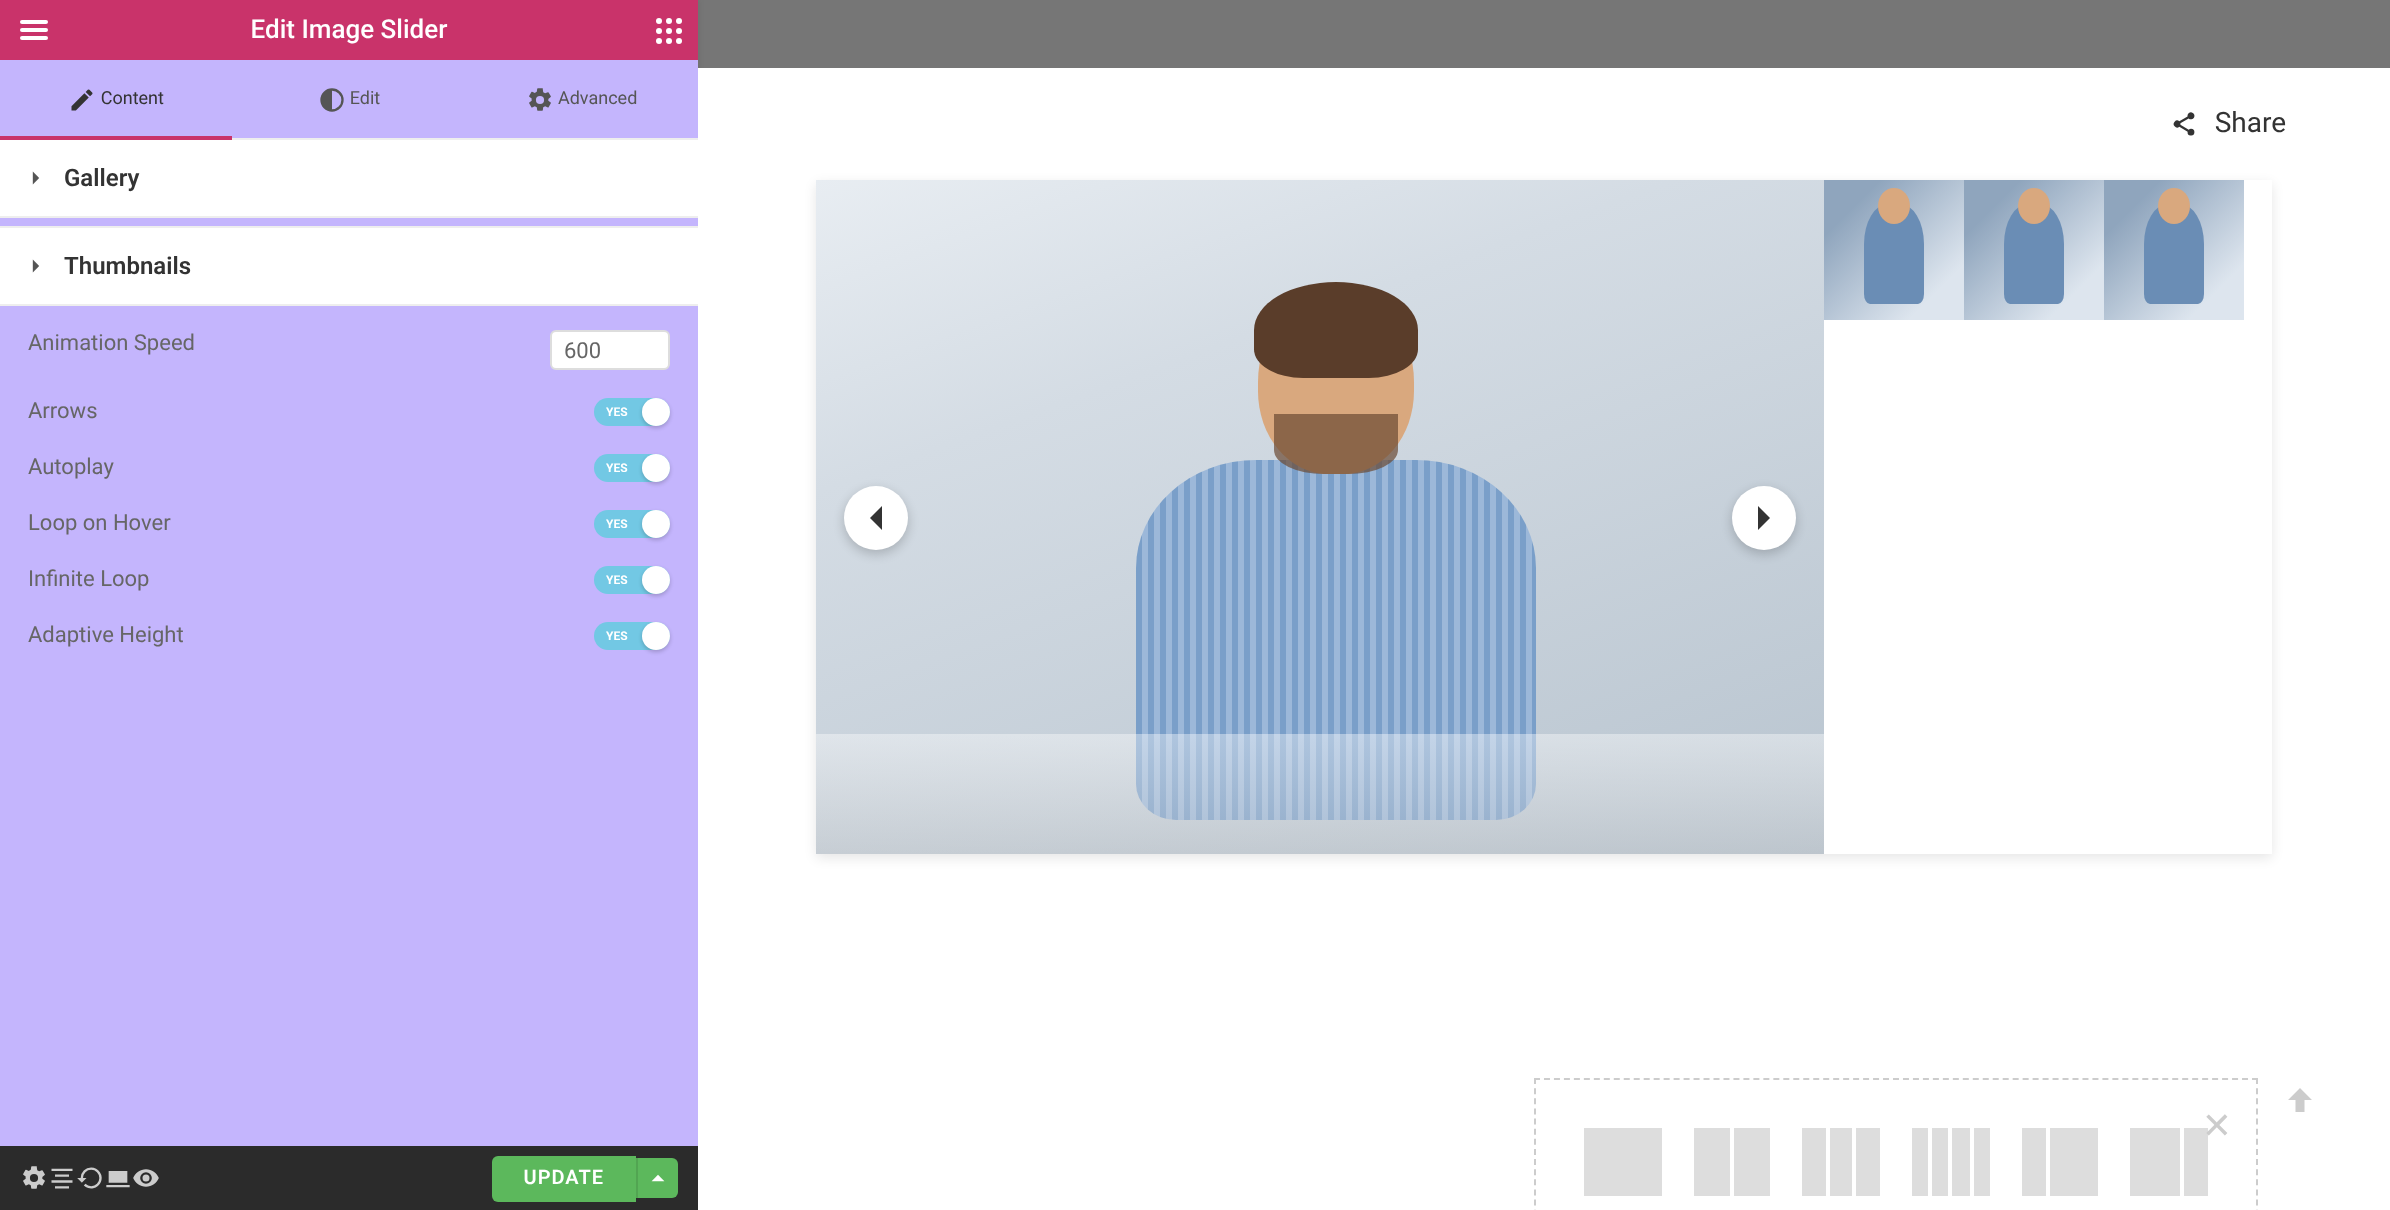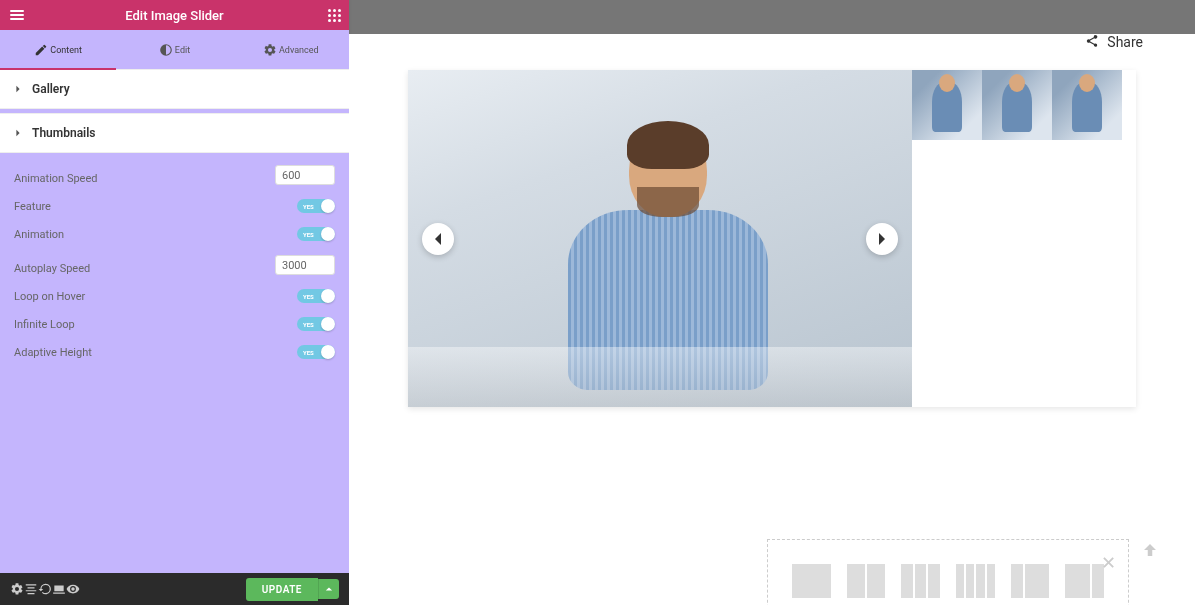--- a/index.html
+++ b/index.html
@@ -20,42 +20,42 @@
 .tab { flex: 1; display: flex; flex-direction: row; align-items: center; justify-content: center; gap: 2px; font-size: 9px; color: #555; cursor: pointer; position: relative; }
 .tab.active { color: #333; }
 .tab.active::after { content: ''; position: absolute; bottom: -1px; left: 0; right: 0; height: 2px; background: #c9336a; }
 .tab svg { width: 14px; height: 14px; }
 
 .sections { }
 .section-head { display: flex; align-items: center; height: 38px; padding: 0 14px; font-size: 12px; font-weight: 600; color: #333; cursor: pointer; border-bottom: 1px solid #fff; background: #fff; box-shadow: 0 1px 0 #eee, 0 -1px 0 #eee; margin-bottom: 6px; }
 .section-head .caret { margin-right: 10px; }
 .section-head .caret svg { width: 8px; height: 8px; }
 
-.option-row { display: flex; align-items: flex-end; justify-content: space-between; padding: 7px 14px; font-size: 11px; color: #666; gap: 39px; }
+.option-row { display: flex; align-items: flex-start; justify-content: space-between; padding: 7px 14px; font-size: 11px; color: #666; gap: 39px; }
 .option-row input[type=text] { width: 60px; height: 20px; border: 1px solid #ddd; border-radius: 3px; padding: 0 6px; font-size: 11px; color: #666; }
 
 .toggle { width: 38px; height: 14px; border-radius: 10px; background: #72c8e4; position: relative; cursor: pointer; display: flex; align-items: center; }
 .toggle .label { font-size: 6px; font-weight: 700; color: #fff; position: absolute; }
 .toggle.on .label { left: 6px; }
 .toggle.off { background: #ddd; }
 .toggle.off .label { right: 6px; color: #999; }
 .toggle .knob { width: 14px; height: 14px; border-radius: 50%; background: #fff; box-shadow: 0 1px 2px rgba(0,0,0,0.2); position: absolute; }
 .toggle.on .knob { right: 0; }
 .toggle.off .knob { left: 0; }
 
 .collapse-handle { position: absolute; left: 349px; top: 290px; width: 14px; height: 30px; background: #eee; border-radius: 0 4px 4px 0; display: flex; align-items: center; justify-content: center; cursor: pointer; }
 
 .bottom-bar { position: absolute; left: 0; bottom: 0; width: 349px; height: 32px; background: #2b2b2b; display: flex; align-items: center; padding: 0 10px; }
 .bottom-bar .icon { color: #ccc; cursor: pointer; display: flex; align-items: center; }
 .bottom-bar .spacer { flex: 1; }
 .update-btn { background: #5cb85c; color: #fff; font-size: 10px; font-weight: 600; padding: 6px 16px; border-radius: 3px 0 0 3px; cursor: pointer; letter-spacing: 0.5px; }
 .update-caret { background: #5cb85c; padding: 6px 6px; border-radius: 0 3px 3px 0; border-left: 1px solid rgba(0,0,0,0.1); cursor: pointer; display: flex; align-items: center; }
 
 .canvas { position: absolute; left: 349px; top: 34px; right: 0; bottom: 0; background: #fff; }
-.share-bar { height: 36px; display: flex; align-items: flex-start; justify-content: flex-end; padding-right: 52px; font-size: 14px; color: #333; gap: 8px; cursor: pointer; }
+.share-bar { height: 56px; display: flex; align-items: center; justify-content: flex-end; padding-right: 52px; font-size: 14px; color: #333; gap: 8px; cursor: pointer; }
 
 .slider-wrap { position: relative; margin: 0 auto; width: 728px; height: 337px; background: #fff; box-shadow: 0 2px 6px rgba(0,0,0,0.1); display: flex; }
 .slide-main { width: 504px; height: 337px; background: linear-gradient(160deg, #e8edf2 0%, #d4dce4 30%, #b8c4cf 100%); position: relative; overflow: hidden; }
 .person { position: absolute; left: 135px; top: 55px; width: 250px; height: 280px; }
 .head { width: 78px; height: 92px; background: #d9a87e; border-radius: 50% 50% 45% 45%; position: absolute; left: 86px; top: 0; }
 .hair { width: 82px; height: 48px; background: #5a3d2a; border-radius: 50% 50% 30% 30%; position: absolute; left: 84px; top: -4px; }
 .beard { width: 62px; height: 30px; background: #6b4a33; border-radius: 0 0 40% 40%; position: absolute; left: 94px; top: 62px; opacity: 0.7; }
 .shirt { width: 200px; height: 180px; background: repeating-linear-gradient(90deg, #7a9fc9 0, #7a9fc9 3px, #9cb8d9 3px, #9cb8d9 6px); border-radius: 30% 30% 10% 10%; position: absolute; left: 25px; top: 85px; }
 .desk-items { position: absolute; bottom: 0; left: 0; right: 0; height: 60px; background: linear-gradient(180deg, rgba(255,255,255,0.4), rgba(200,200,200,0.3)); }
 
@@ -139,36 +139,32 @@
             <path fill="#555" d="M3 1l4 4-4 4z"></path>
           </svg></span>
       <span>Thumbnails</span>
     </div>
 
     <div class="option-row">
       <span>Animation Speed</span>
       <input type="text" value="600" style="">
     </div>
     <div class="option-row">
-      <span>Feature</span>
-      <div class="toggle on">
-          <span class="label">YES</span>
-          <span class="knob"></span>
-        </div>
-    </div>
-    <div class="option-row">
-      <span>Animation</span>
-      <div class="toggle on">
-          <span class="label">YES</span>
-          <span class="knob"></span>
-        </div>
-    </div>
-    <div class="option-row">
-      <span>Autoplay Speed</span>
-      <input type="text" value="3000" style="">
+      <span>Arrows</span>
+      <div class="toggle on">
+          <span class="label">YES</span>
+          <span class="knob"></span>
+        </div>
+    </div>
+    <div class="option-row">
+      <span>Autoplay</span>
+      <div class="toggle on">
+          <span class="label">YES</span>
+          <span class="knob"></span>
+        </div>
     </div>
     <div class="option-row">
       <span>Loop on Hover</span>
       <div class="toggle on">
           <span class="label">YES</span>
           <span class="knob"></span>
         </div>
     </div>
     <div class="option-row">
       <span>Infinite Loop</span>

